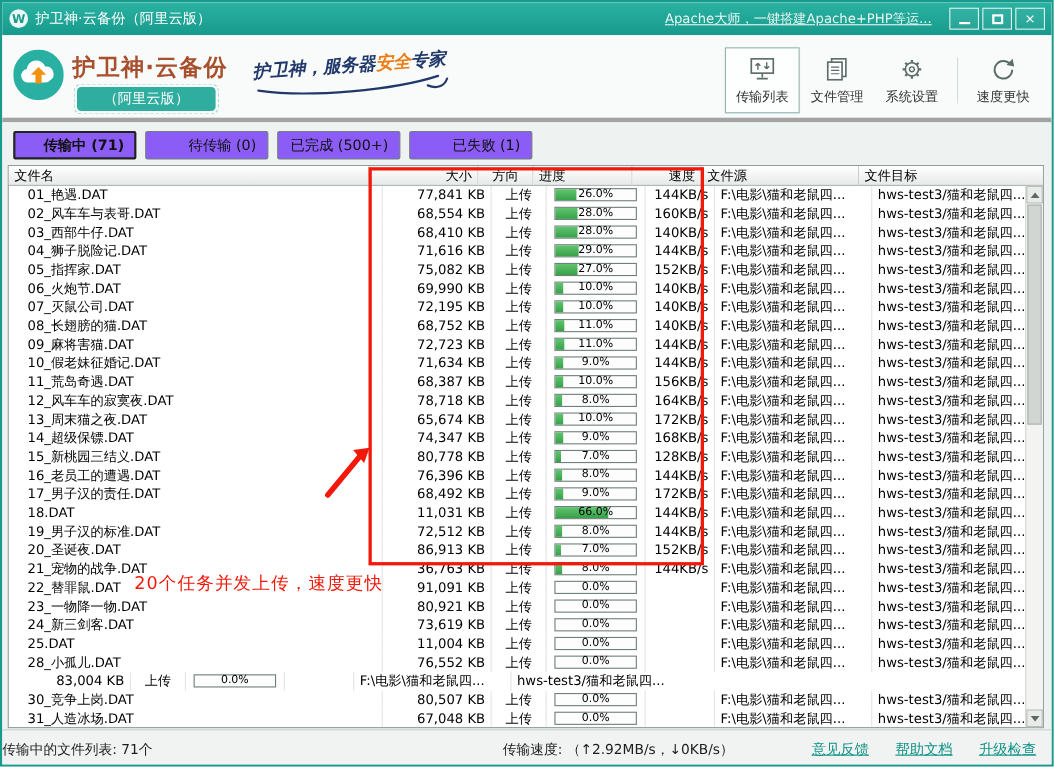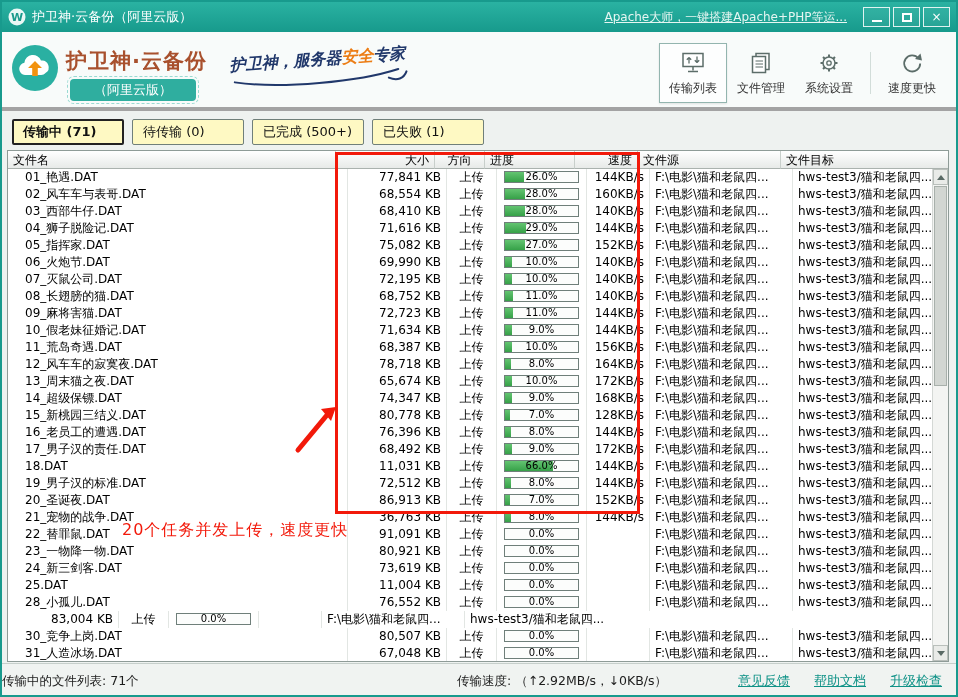--- a/index.html
+++ b/index.html
@@ -29,21 +29,21 @@
   .slogan svg { display: block; margin-top: 1px; }
   .toolbar { position: absolute; right: 10px; top: 11px; display: flex; align-items: stretch; }
   .tool-btn { width: 68px; padding: 6px 0 5px; display: flex; flex-direction: column; align-items: center; gap: 4px; font-size: 12px; color: #333; border: 1px solid transparent; cursor: pointer; }
   .tool-btn.active { border: 1px solid #93b5af; background: #fdfefe; box-shadow: 0 1px 2px rgba(0,0,0,.10); }
   .tool-sep { width: 1px; background: #d2ddd9; margin: 9px 7px; }
   .tool-icon { height: 26px; display: flex; align-items: center; }
 
   
   .content { position: absolute; left: 0; top: 110px; width: 954px; height: 551px; background: #eef2f0; }
   .tabs { position: absolute; left: 10px; top: 7px; display: flex; gap: 8px; }
-  .tab { min-width: 112px; text-align: left; font-size: 13px; padding: 3px 10px; background: #fef9c3; border: 1px solid #6f7f7a; color: #111; border-radius: 2px; cursor: pointer; white-space: nowrap; }
+  .tab { min-width: 112px; text-align: right; font-size: 13px; padding: 3px 10px; background: #8b5cf6; border: 1px solid #6f7f7a; color: #111; border-radius: 2px; cursor: pointer; white-space: nowrap; }
   .tab.active { border: 2px solid #222; font-weight: bold; padding: 2px 9px; }
 
   
   .table { position: absolute; left: 5px; top: 38px; width: 942px; height: 512px; background: #fff; border: 1px solid #8e9b97; }
   .thead { display: flex; height: 18px; }
   .th { background: linear-gradient(#ffffff, #e7eae8); border-right: 1px solid #c8cfcb; border-bottom: 1px solid #aab2ae; font-size: 12px; padding: 1px 5px; white-space: nowrap; overflow: hidden; cursor: pointer; }
   .tbody { position: absolute; top: 18px; left: 12px; width: 924px; bottom: 0; overflow: hidden; }
   .trow { display: flex; height: 17px; line-height: 17px; }
   .cell { font-size: 12px; padding: 0 5px; white-space: nowrap; overflow: hidden; border-right: 1px solid #e2e6e3; color: #000; }
   .c-name { width: 328px; }

